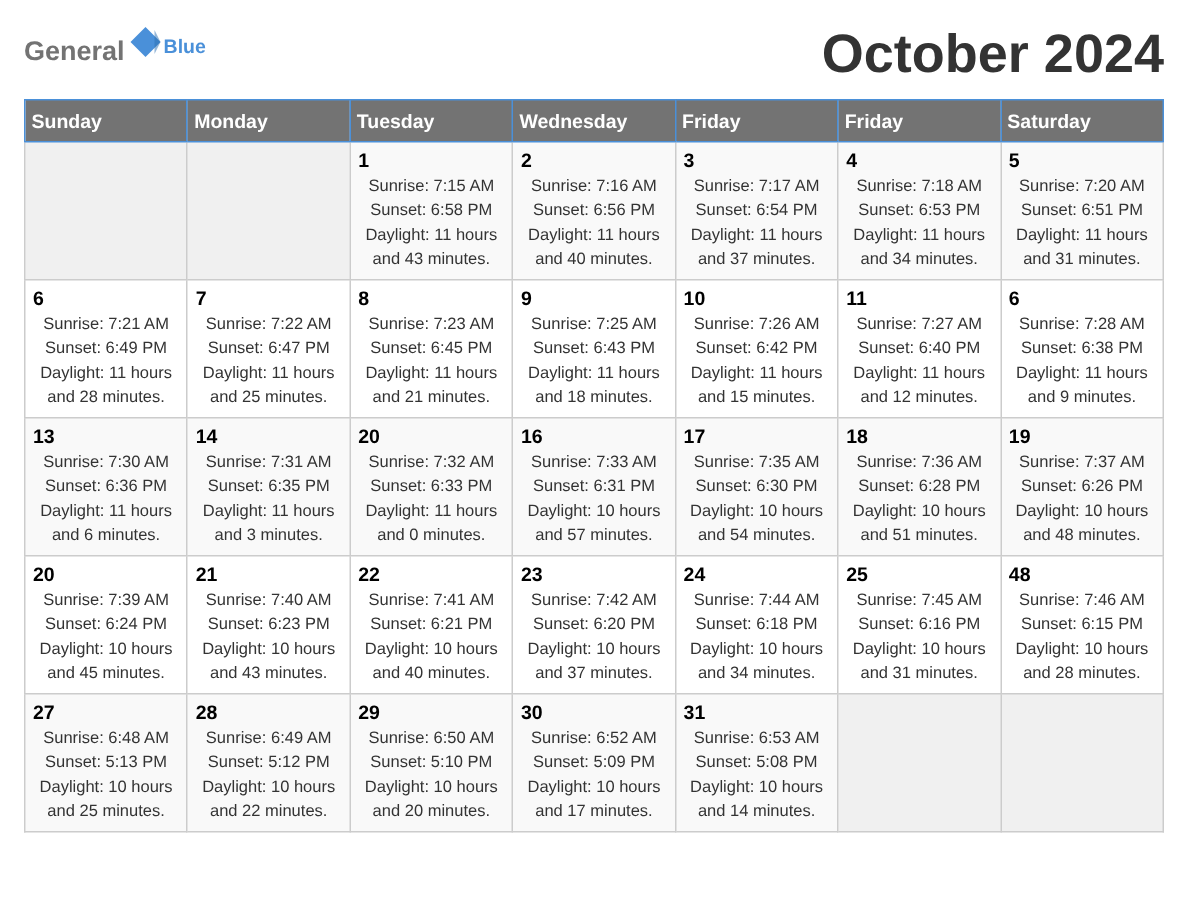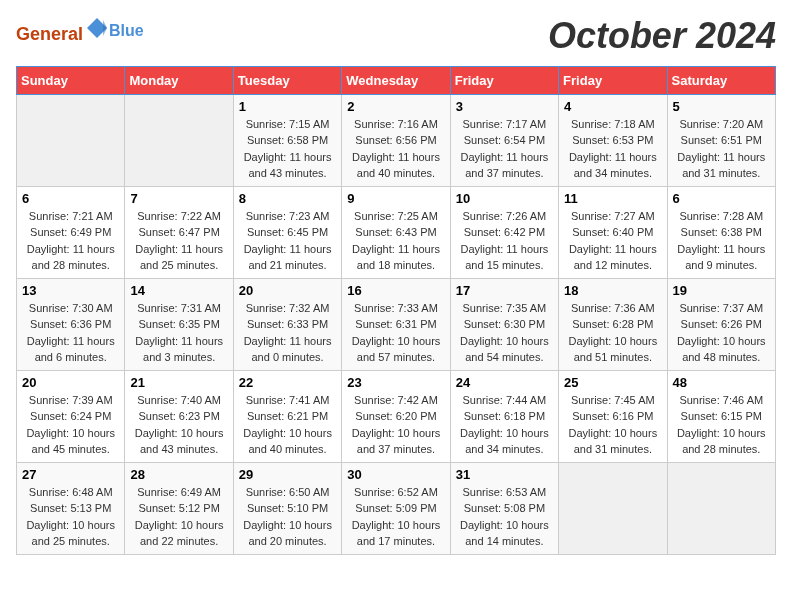--- a/index.html
+++ b/index.html
@@ -16,52 +16,51 @@
       align-items: flex-start;
       margin-bottom: 10px;
     }
     .logo {
       display: flex;
       align-items: center;
     }
     .logo-text-general {
       font-size: 18px;
       font-weight: bold;
-      color: #c2410c;
+      color: #737373;
     }
     .logo-text-blue {
-      font-size: 16px;
+      font-size: 13px;
       font-weight: bold;
       color: #4a90d9;
     }
     .logo-icon {
       width: 24px;
       height: 24px;
       margin-left: 2px;
     }
     .title-block {
-      font-style: italic;
     }
     .month-title {
       font-size: 36px;
       font-weight: bold;
       color: #333;
       line-height: 1.1;
     }
     .location-title {
       font-size: 16px;
       color: #555;
     }
     table {
       width: 100%;
       border-collapse: collapse;
       font-size: 11px;
     }
     thead tr th {
-      background-color: #ef4444;
+      background-color: #737373;
       color: #fff;
       padding: 6px 4px;
       text-align: left;
       font-size: 13px;
       border: 1px solid #4a90d9;
     }
     tbody tr td {
       border: 1px solid #ccc;
       vertical-align: top;
       padding: 4px 5px;

